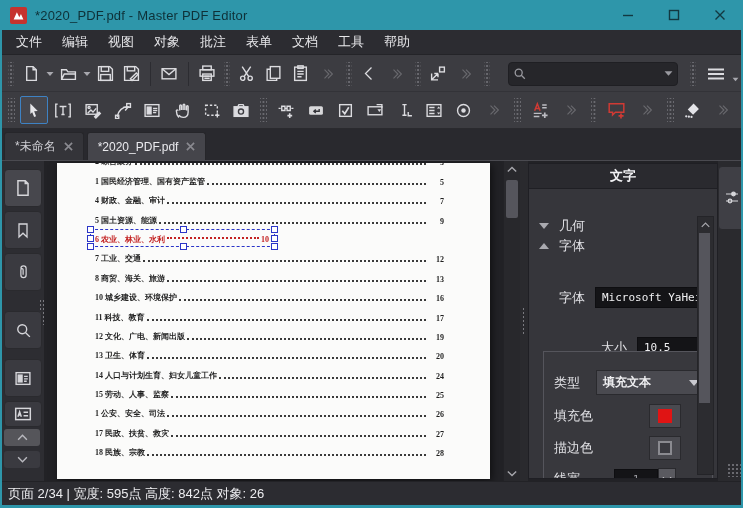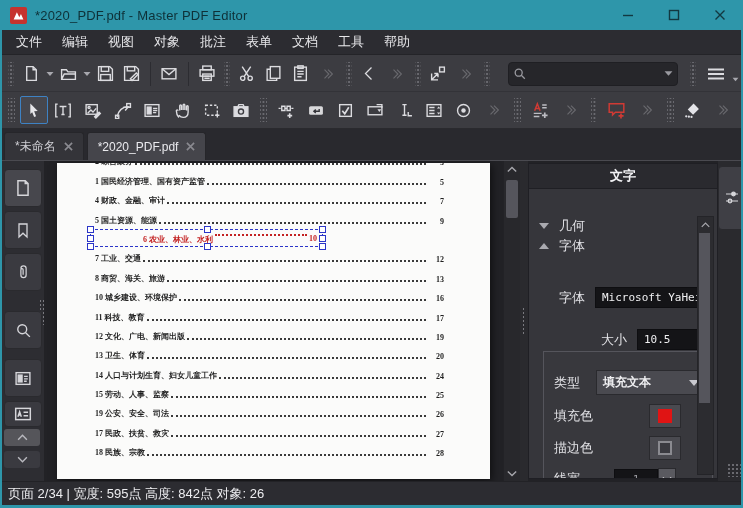--- a/index.html
+++ b/index.html
@@ -48,21 +48,21 @@
   .sarr{position:absolute;left:4px;width:36px;height:17px;display:flex;align-items:center;justify-content:center;border-radius:3px;}
   .sarr svg{stroke:#b9b9bf;fill:none;stroke-width:1.6;}
   
   .docarea{position:absolute;left:45px;top:0;width:475px;height:100%;overflow:hidden;}
   .page{position:absolute;left:12px;top:2px;width:433px;height:316px;background:#fbfbfa;box-shadow:2px 2px 8px rgba(0,0,0,.55);overflow:hidden;}
   .toc{margin-top:-11px;font-family:"Liberation Serif",serif;font-weight:bold;font-size:8px;color:#1f1f1f;}
   .trow{display:flex;align-items:flex-end;height:19.4px;padding:0 46px 4px 38px;box-sizing:border-box;}
   .tl{white-space:nowrap;}
   .dots{flex:1;border-bottom:2px dotted #3a3a3a;margin:0 2px 2px 2px;}
   .pg{width:16px;text-align:right;}
-  .selwrap{position:relative;display:inline-flex;align-items:flex-start;padding-left:48px;}
+  .selwrap{position:relative;display:inline-flex;align-items:center;}
   .sel .tl,.sel .pg{color:#c32222;}
   .sel .dots{flex:0 0 92px;border-color:#c32222;}
   .sel .pg{width:auto;}
   .selbox{position:absolute;top:-5px;bottom:-2px;left:-5px;right:-6px;border:1px dashed #2b35c8;pointer-events:none;}
   .h{position:absolute;width:5px;height:5px;background:#fff;border:1px solid #2b35c8;box-sizing:content-box;}
   .h.tl2{left:-4px;top:-4px;}.h.tc{left:50%;margin-left:-3px;top:-4px;}.h.tr{right:-4px;top:-4px;}
   .h.ml{left:-4px;top:50%;margin-top:-3px;}.h.mr{right:-4px;top:50%;margin-top:-3px;}
   .h.bl{left:-4px;bottom:-4px;}.h.bc{left:50%;margin-left:-3px;bottom:-4px;}.h.br{right:-4px;bottom:-4px;}
   
   .vscroll{position:absolute;right:0;top:0;width:16px;height:100%;background:#28282c;border-left:1px solid #222226;}
@@ -554,21 +554,21 @@
               <span class="tl">14 人口与计划生育、妇女儿童工作</span>
               <span class="dots"></span>
               <span class="pg">24</span>
             </div>
             <div class="trow">
               <span class="tl">15 劳动、人事、监察</span>
               <span class="dots"></span>
               <span class="pg">25</span>
             </div>
             <div class="trow">
-              <span class="tl">19 公安、安全、司法</span>
+              <span class="tl">1 公安、安全、司法</span>
               <span class="dots"></span>
               <span class="pg">26</span>
             </div>
             <div class="trow">
               <span class="tl">17 民政、扶贫、救灾</span>
               <span class="dots"></span>
               <span class="pg">27</span>
             </div>
             <div class="trow">
               <span class="tl">18 民族、宗教</span>
@@ -604,21 +604,21 @@
           <span>几何</span>
         </div>
         <div class="secrow" style="top:48px">
           <span class="tri up"></span>
           <span>字体</span>
         </div>
         <div class="frow" style="top:98px;left:30px;">
           <span>字体</span>
           <input class="dinput" style="width: 104px; margin-left: 10px;" value="Microsoft YaHei">
         </div>
-        <div class="frow" style="top:140px;left:72px;">
+        <div class="frow" style="top:148px;left:72px;">
           <span>大小</span>
           <input class="dinput" style="width: 48px; margin-left: 10px; text-align: left;" value="10.5">
         </div>
         <div class="groupbox">
           <div class="frow" style="top:18px;left:10px;">
             <span>类型</span>
             <span class="ddown" style="margin-left:16px;font-weight:bold;">
               <span>填充文本</span>
               <span class="tri down"></span>
             </span>

